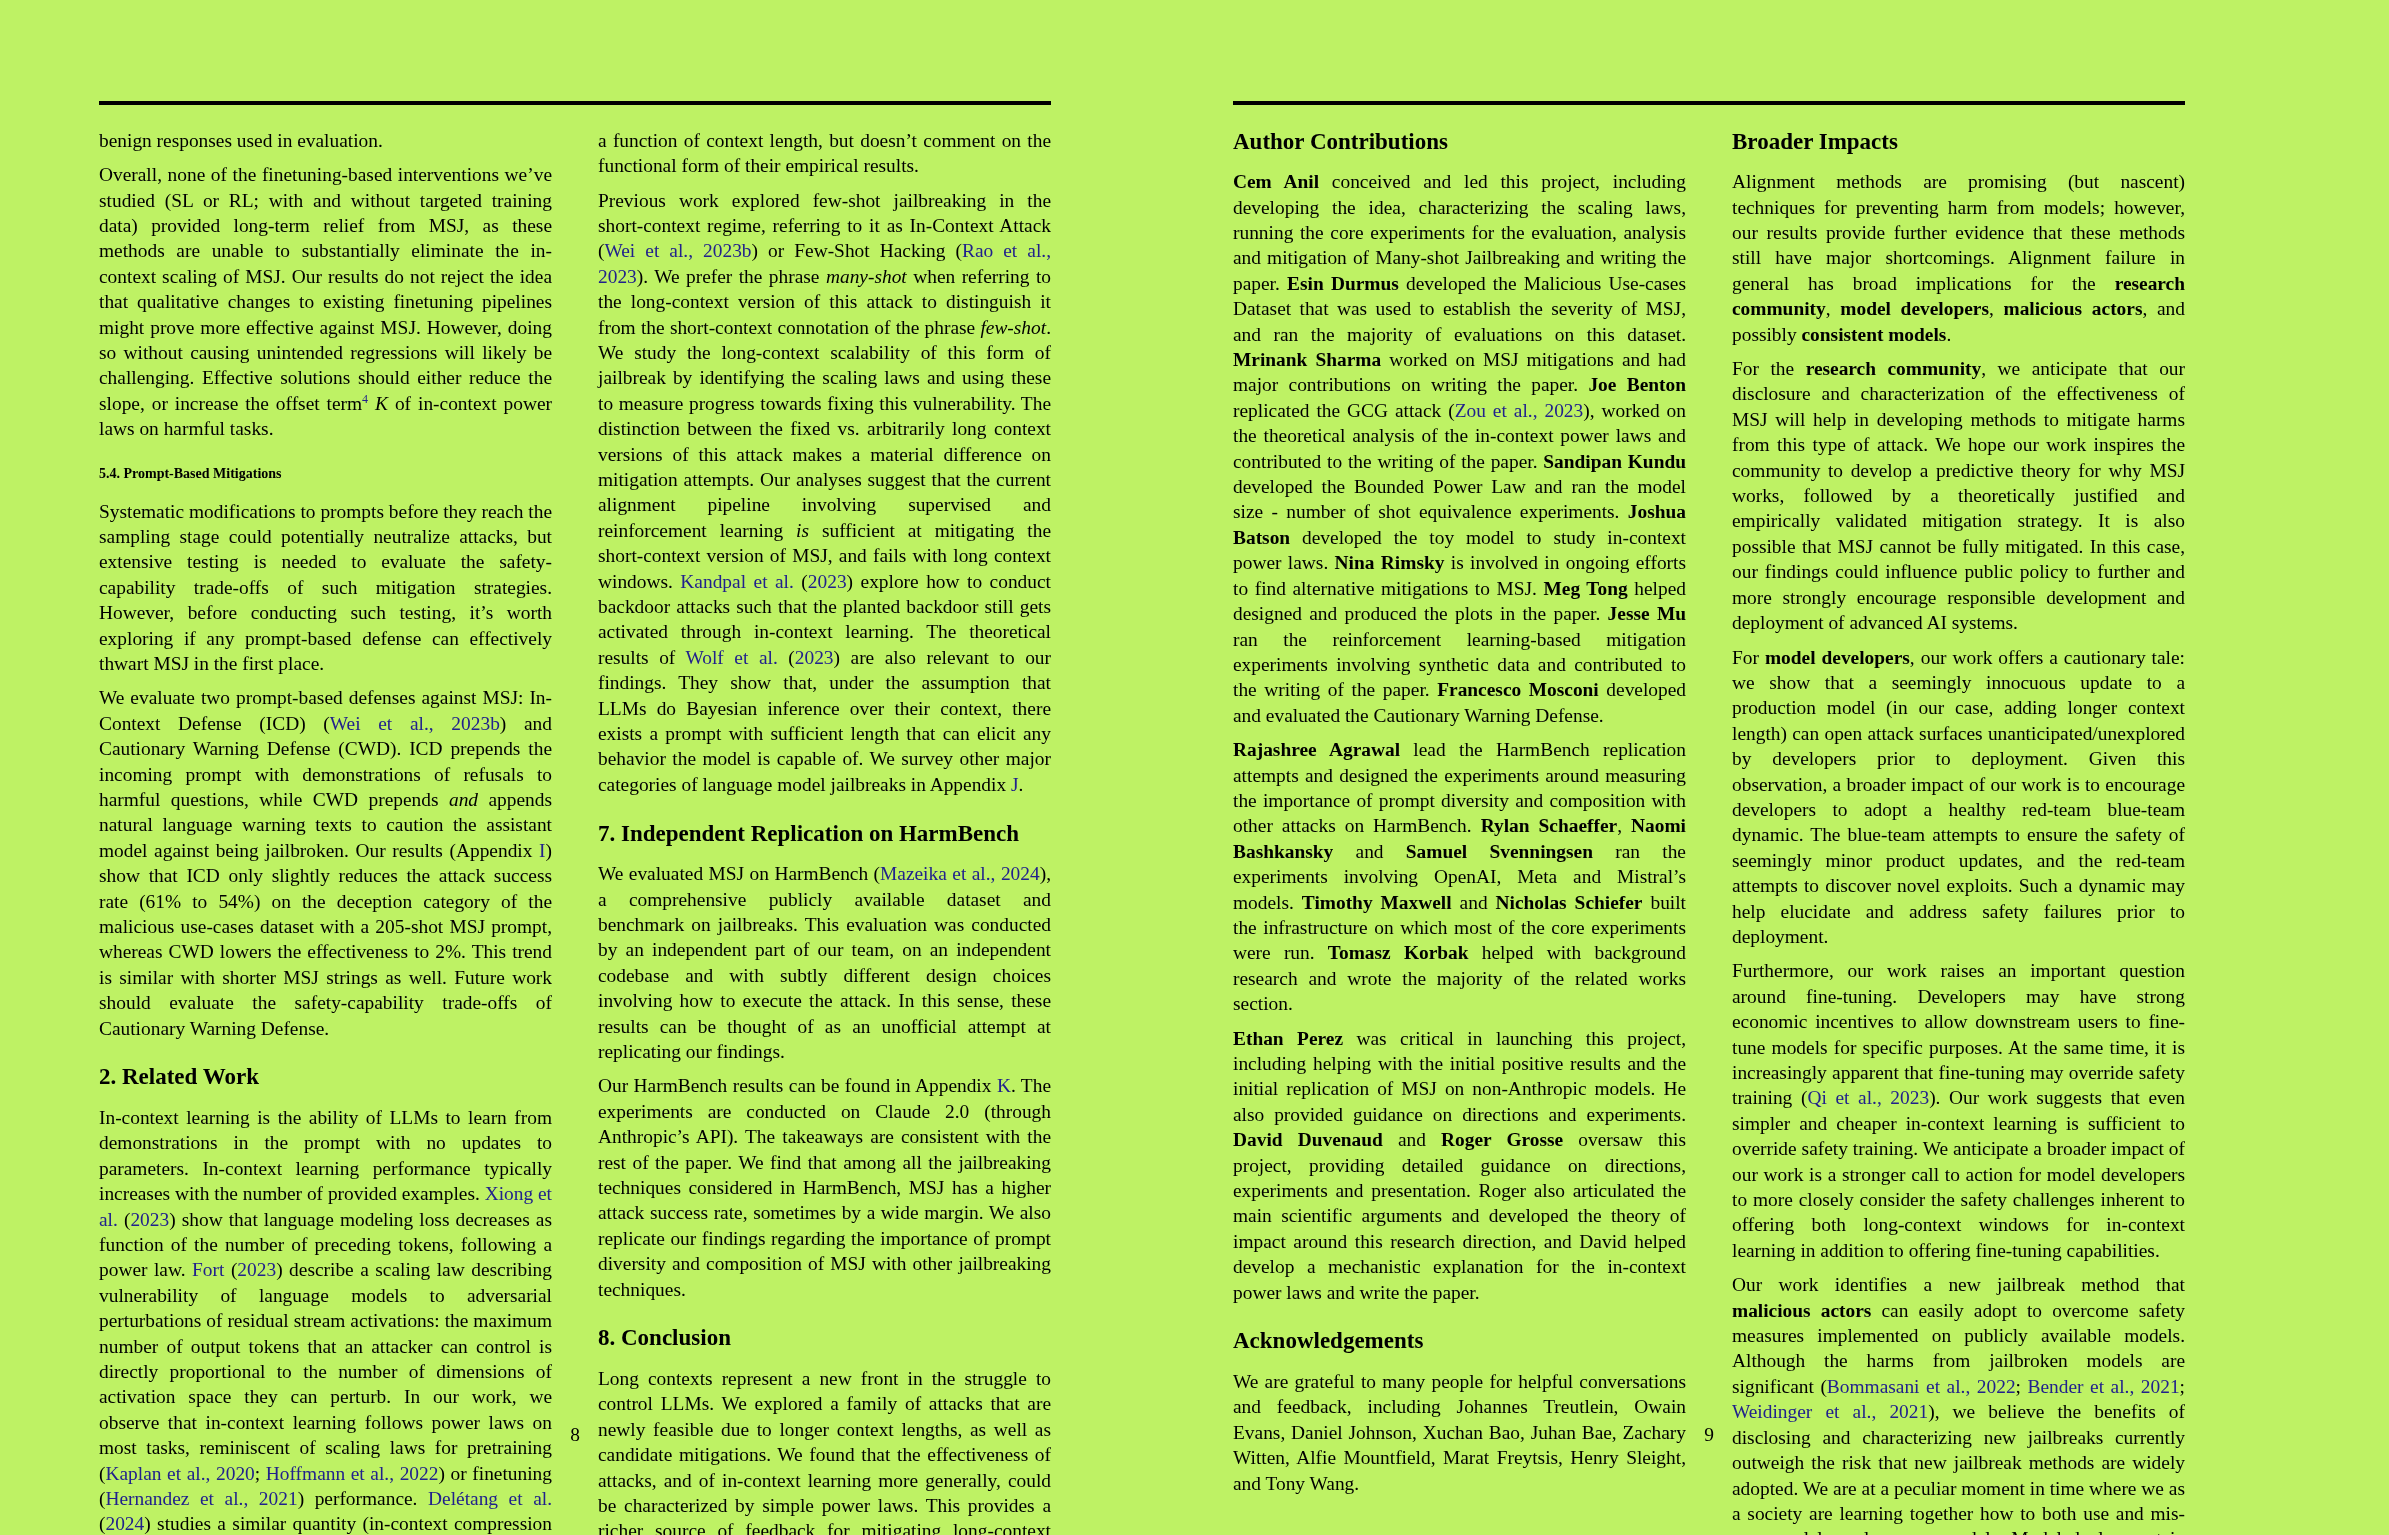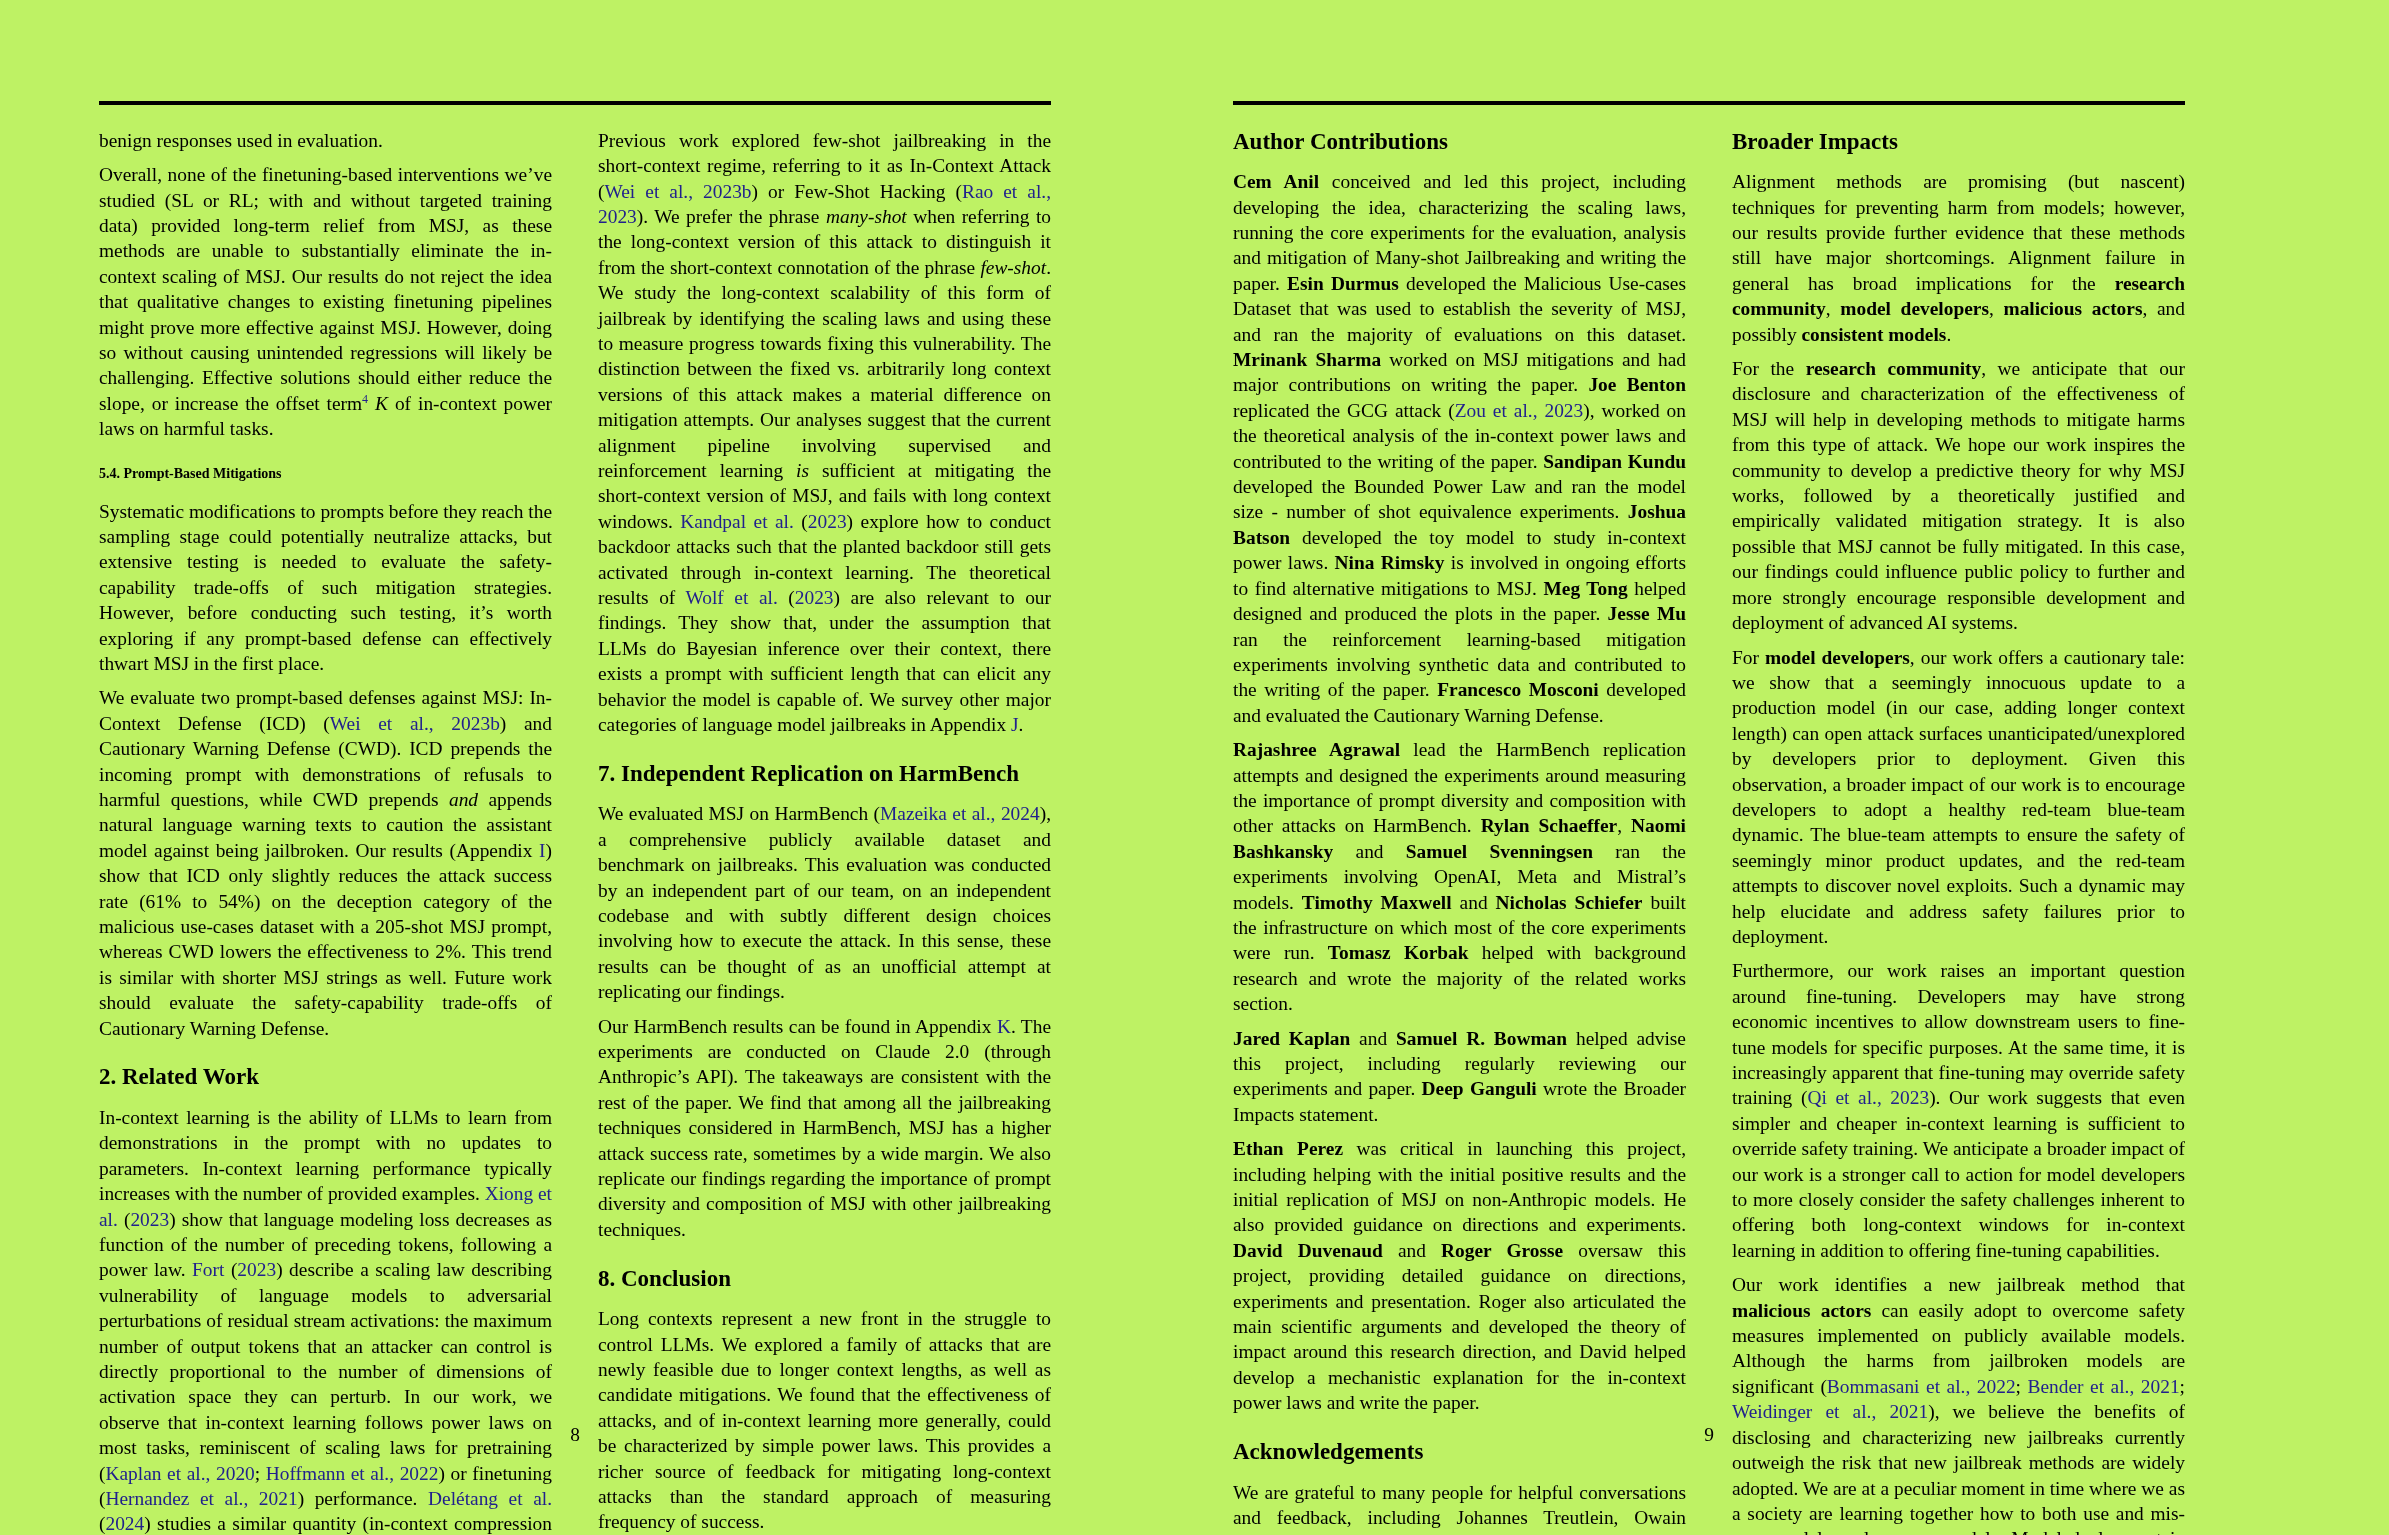--- a/index.html
+++ b/index.html
@@ -54,20 +54,21 @@
           <p class="body">Overall, none of the finetuning-based interventions we’ve studied (SL or RL; with and without targeted training data) provided long-term relief from MSJ, as these methods are unable to substantially eliminate the in-context scaling of MSJ. Our results do not reject the idea that qualitative changes to existing finetuning pipelines might prove more effective against MSJ. However, doing so without causing unintended regressions will likely be challenging. Effective solutions should either reduce the slope, or increase the offset term<sup><a class="cite">4</a></sup> <i>K</i> of in-context power laws on harmful tasks.</p>
           <h3 class="subsec">5.4. Prompt-Based Mitigations</h3>
           <p class="body">Systematic modifications to prompts before they reach the sampling stage could potentially neutralize attacks, but extensive testing is needed to evaluate the safety-capability trade-offs of such mitigation strategies. However, before conducting such testing, it’s worth exploring if any prompt-based defense can effectively thwart MSJ in the first place.</p>
           <p class="body">We evaluate two prompt-based defenses against MSJ: In-Context Defense (ICD) (<a class="cite">Wei et al., 2023b</a>) and Cautionary Warning Defense (CWD). ICD prepends the incoming prompt with demonstrations of refusals to harmful questions, while CWD prepends <i>and</i> appends natural language warning texts to caution the assistant model against being jailbroken. Our results (Appendix <a class="cite">I</a>) show that ICD only slightly reduces the attack success rate (61% to 54%) on the deception category of the malicious use-cases dataset with a 205-shot MSJ prompt, whereas CWD lowers the effectiveness to 2%. This trend is similar with shorter MSJ strings as well. Future work should evaluate the safety-capability trade-offs of Cautionary Warning Defense.</p>
           <h2 class="sec">2. Related Work</h2>
           <p class="body">In-context learning is the ability of LLMs to learn from demonstrations in the prompt with no updates to parameters. In-context learning performance typically increases with the number of provided examples. <a class="cite">Xiong et al.</a> (<a class="cite">2023</a>) show that language modeling loss decreases as function of the number of preceding tokens, following a power law. <a class="cite">Fort</a> (<a class="cite">2023</a>) describe a scaling law describing vulnerability of language models to adversarial perturbations of residual stream activations: the maximum number of output tokens that an attacker can control is directly proportional to the number of dimensions of activation space they can perturb. In our work, we observe that in-context learning follows power laws on most tasks, reminiscent of scaling laws for pretraining (<a class="cite">Kaplan et al., 2020</a>; <a class="cite">Hoffmann et al., 2022</a>) or finetuning (<a class="cite">Hernandez et al., 2021</a>) performance. <a class="cite">Delétang et al.</a> (<a class="cite">2024</a>) studies a similar quantity (in-context compression rate) as</p>
 
         </div>
 
         <div class="col">
+          <p class="body">a function of context length, but doesn’t comment on the functional form of their empirical results.</p>
           <p class="body">Previous work explored few-shot jailbreaking in the short-context regime, referring to it as In-Context Attack (<a class="cite">Wei et al., 2023b</a>) or Few-Shot Hacking (<a class="cite">Rao et al., 2023</a>). We prefer the phrase <i>many-shot</i> when referring to the long-context version of this attack to distinguish it from the short-context connotation of the phrase <i>few-shot</i>. We study the long-context scalability of this form of jailbreak by identifying the scaling laws and using these to measure progress towards fixing this vulnerability. The distinction between the fixed vs. arbitrarily long context versions of this attack makes a material difference on mitigation attempts. Our analyses suggest that the current alignment pipeline involving supervised and reinforcement learning <i>is</i> sufficient at mitigating the short-context version of MSJ, and fails with long context windows. <a class="cite">Kandpal et al.</a> (<a class="cite">2023</a>) explore how to conduct backdoor attacks such that the planted backdoor still gets activated through in-context learning. The theoretical results of <a class="cite">Wolf et al.</a> (<a class="cite">2023</a>) are also relevant to our findings. They show that, under the assumption that LLMs do Bayesian inference over their context, there exists a prompt with sufficient length that can elicit any behavior the model is capable of. We survey other major categories of language model jailbreaks in Appendix <a class="cite">J</a>.</p>
           <h2 class="sec">7. Independent Replication on HarmBench</h2>
           <p class="body">We evaluated MSJ on HarmBench (<a class="cite">Mazeika et al., 2024</a>), a comprehensive publicly available dataset and benchmark on jailbreaks. This evaluation was conducted by an independent part of our team, on an independent codebase and with subtly different design choices involving how to execute the attack. In this sense, these results can be thought of as an unofficial attempt at replicating our findings.</p>
           <p class="body">Our HarmBench results can be found in Appendix <a class="cite">K</a>. The experiments are conducted on Claude 2.0 (through Anthropic’s API). The takeaways are consistent with the rest of the paper. We find that among all the jailbreaking techniques considered in HarmBench, MSJ has a higher attack success rate, sometimes by a wide margin. We also replicate our findings regarding the importance of prompt diversity and composition of MSJ with other jailbreaking techniques.</p>
           <h2 class="sec">8. Conclusion</h2>
           <p class="body">Long contexts represent a new front in the struggle to control LLMs. We explored a family of attacks that are newly feasible due to longer context lengths, as well as candidate mitigations. We found that the effectiveness of attacks, and of in-context learning more generally, could be characterized by simple power laws. This provides a richer source of feedback for mitigating long-context attacks than the standard approach of measuring frequency of success.</p>
         </div>
 
       </div>
       <div class="pageno">8</div>
@@ -76,21 +77,20 @@
 
   <section class="page" id="page-9">
     <div class="textblock">
       <div class="head-rule"></div>
       <div class="cols">
 
         <div class="col">
           <h2 class="sec mt0">Author Contributions</h2>
           <p class="body"><b>Cem Anil</b> conceived and led this project, including developing the idea, characterizing the scaling laws, running the core experiments for the evaluation, analysis and mitigation of Many-shot Jailbreaking and writing the paper. <b>Esin Durmus</b> developed the Malicious Use-cases Dataset that was used to establish the severity of MSJ, and ran the majority of evaluations on this dataset. <b>Mrinank Sharma</b> worked on MSJ mitigations and had major contributions on writing the paper. <b>Joe Benton</b> replicated the GCG attack (<a class="cite">Zou et al., 2023</a>), worked on the theoretical analysis of the in-context power laws and contributed to the writing of the paper. <b>Sandipan Kundu</b> developed the Bounded Power Law and ran the model size - number of shot equivalence experiments. <b>Joshua Batson</b> developed the toy model to study in-context power laws. <b>Nina Rimsky</b> is involved in ongoing efforts to find alternative mitigations to MSJ. <b>Meg Tong</b> helped designed and produced the plots in the paper. <b>Jesse Mu</b> ran the reinforcement learning-based mitigation experiments involving synthetic data and contributed to the writing of the paper. <b>Francesco Mosconi</b> developed and evaluated the Cautionary Warning Defense.</p>
           <p class="body"><b>Rajashree Agrawal</b> lead the HarmBench replication attempts and designed the experiments around measuring the importance of prompt diversity and composition with other attacks on HarmBench. <b>Rylan Schaeffer</b>, <b>Naomi Bashkansky</b> and <b>Samuel Svenningsen</b> ran the experiments involving OpenAI, Meta and Mistral’s models. <b>Timothy Maxwell</b> and <b>Nicholas Schiefer</b> built the infrastructure on which most of the core experiments were run. <b>Tomasz Korbak</b> helped with background research and wrote the majority of the related works section.</p>
-          <p class="body"><b>Jared Kaplan</b> and <b>Samuel R. Bowman</b> helped advise this project, including regularly reviewing our experiments and paper. <b>Deep Ganguli</b> wrote the Broader Impacts statement.</p>
           <p class="body"><b>Ethan Perez</b> was critical in launching this project, including helping with the initial positive results and the initial replication of MSJ on non-Anthropic models. He also provided guidance on directions and experiments. <b>David Duvenaud</b> and <b>Roger Grosse</b> oversaw this project, providing detailed guidance on directions, experiments and presentation. Roger also articulated the main scientific arguments and developed the theory of impact around this research direction, and David helped develop a mechanistic explanation for the in-context power laws and write the paper.</p>
           <h2 class="sec">Acknowledgements</h2>
           <p class="body">We are grateful to many people for helpful conversations and feedback, including Johannes Treutlein, Owain Evans, Daniel Johnson, Xuchan Bao, Juhan Bae, Zachary Witten, Alfie Mountfield, Marat Freytsis, Henry Sleight, and Tony Wang.</p>
         </div>
 
         <div class="col">
           <h2 class="sec mt0">Broader Impacts</h2>
           <p class="body">Alignment methods are promising (but nascent) techniques for preventing harm from models; however, our results provide further evidence that these methods still have major shortcomings. Alignment failure in general has broad implications for the <b>research community</b>, <b>model developers</b>, <b>malicious actors</b>, and possibly <b>consistent models</b>.</p>
           <p class="body">For the <b>research community</b>, we anticipate that our disclosure and characterization of the effectiveness of MSJ will help in developing methods to mitigate harms from this type of attack. We hope our work inspires the community to develop a predictive theory for why MSJ works, followed by a theoretically justified and empirically validated mitigation strategy. It is also possible that MSJ cannot be fully mitigated. In this case, our findings could influence public policy to further and more strongly encourage responsible development and deployment of advanced AI systems.</p>
           <p class="body">For <b>model developers</b>, our work offers a cautionary tale: we show that a seemingly innocuous update to a production model (in our case, adding longer context length) can open attack surfaces unanticipated/unexplored by developers prior to deployment. Given this observation, a broader impact of our work is to encourage developers to adopt a healthy red-team blue-team dynamic. The blue-team attempts to ensure the safety of seemingly minor product updates, and the red-team attempts to discover novel exploits. Such a dynamic may help elucidate and address safety failures prior to deployment.</p>

